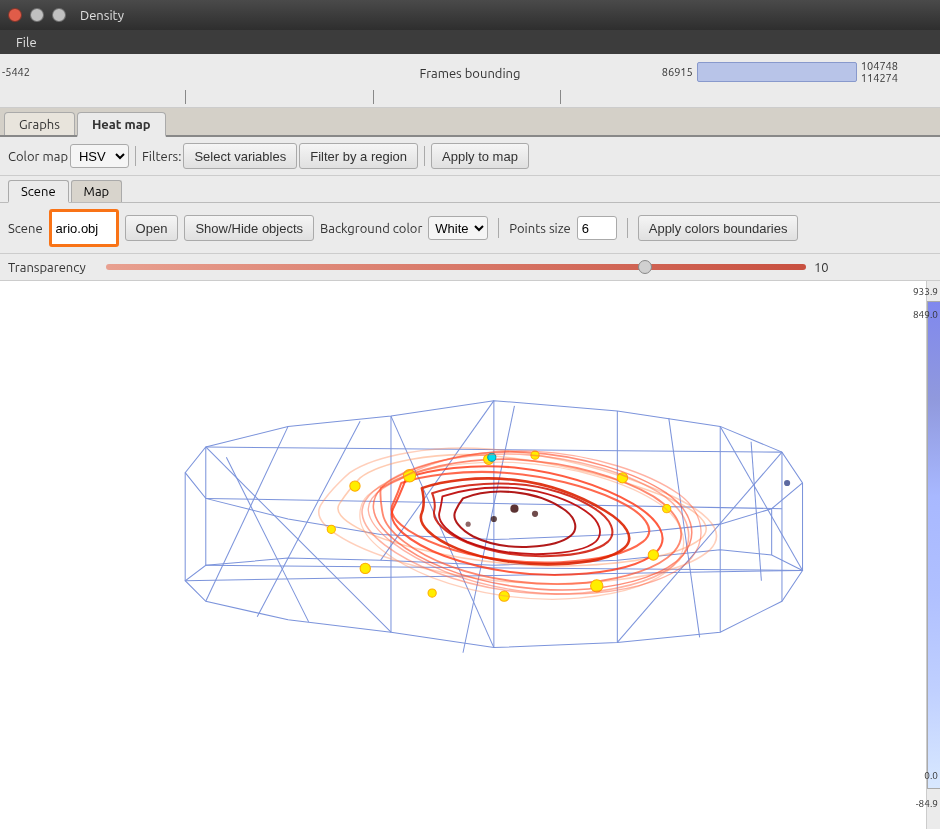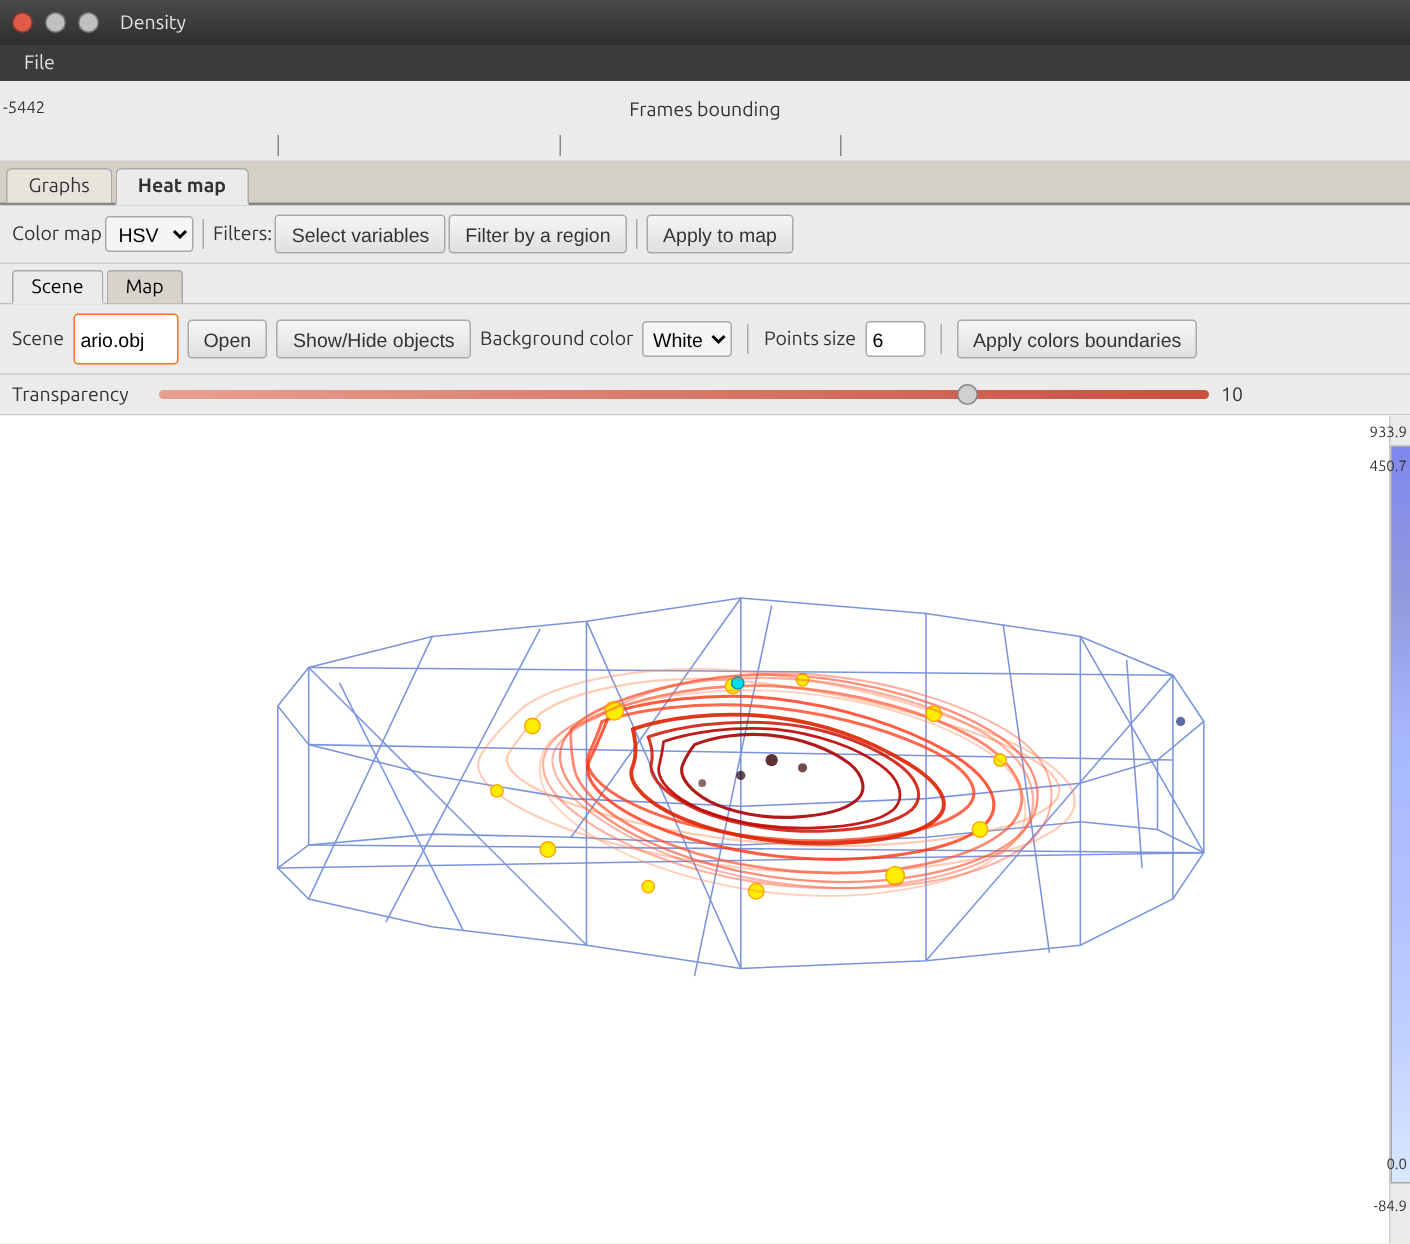--- a/index.html
+++ b/index.html
@@ -202,21 +202,21 @@
       padding: 6px 8px;
       gap: 6px;
       background: #ebebeb;
       border-bottom: 1px solid #ccc;
       flex-wrap: wrap;
     }
     .scene-label { font-size: 13px; color: #333; }
     .scene-input {
       height: 24px;
       width: 70px;
-      border: 1px solid #f97316;
+      border: 3px solid #f97316;
       background: #fff;
       border-radius: 3px;
       padding: 16px 4px;
       font-size: 13px;
     }
     .scene-btn {
       height: 26px;
       padding: 2px 10px;
       border: 1px solid #aaa;
       background: linear-gradient(to bottom, #f5f5f5, #e0e0e0);
@@ -361,20 +361,28 @@
 
 <div id="menubar">
   <span>File</span>
 </div>
 
 <div id="main">
 
   <div id="frames-row">
     <span id="frames-label">Frames bounding</span>
     <span id="frames-left">-5442</span>
+    <div id="slider-area">
+      <span style="font-size:11px;color:#333">86915</span>
+      <div class="frame-slider"></div>
+      <div id="frames-right" style="position:relative;right:auto;top:auto;flex-direction:column;display:flex;align-items:flex-end;">
+        <span>104748</span>
+        <span>114274</span>
+      </div>
+    </div>
   </div>
 
   <div id="ruler-container">
     <div style="position:absolute;left:185px;top:0;width:1px;height:14px;background:#888;"></div>
     <div style="position:absolute;left:373px;top:0;width:1px;height:14px;background:#888;"></div>
     <div style="position:absolute;left:560px;top:0;width:1px;height:14px;background:#888;"></div>
   </div>
 
   <div id="tabs-row">
     <div class="tab">Graphs</div>
@@ -513,21 +521,21 @@
         <circle cx="455" cy="215" r="2.5" fill="#440000" opacity="0.6"></circle>
 
         <circle cx="765" cy="175" r="3" fill="#334488" opacity="0.8"></circle>
       </svg>
     </div>
 
     <div id="right-sidebar">
       <div id="right-scale">
         <span class="scale-label" style="top: 5px;">933.9</span>
         <div id="color-bar"></div>
-        <span class="scale-label" style="top: 28px;">450.7</span>
+        <span class="scale-label" style="top: 28px;">849.0</span>
         <span class="scale-label" style="bottom: 48px;">0.0</span>
         <span class="scale-label" style="bottom: 20px;">-84.9</span>
       </div>
     </div>
   </div>
 
 
 </div>
 
 </body></html>

